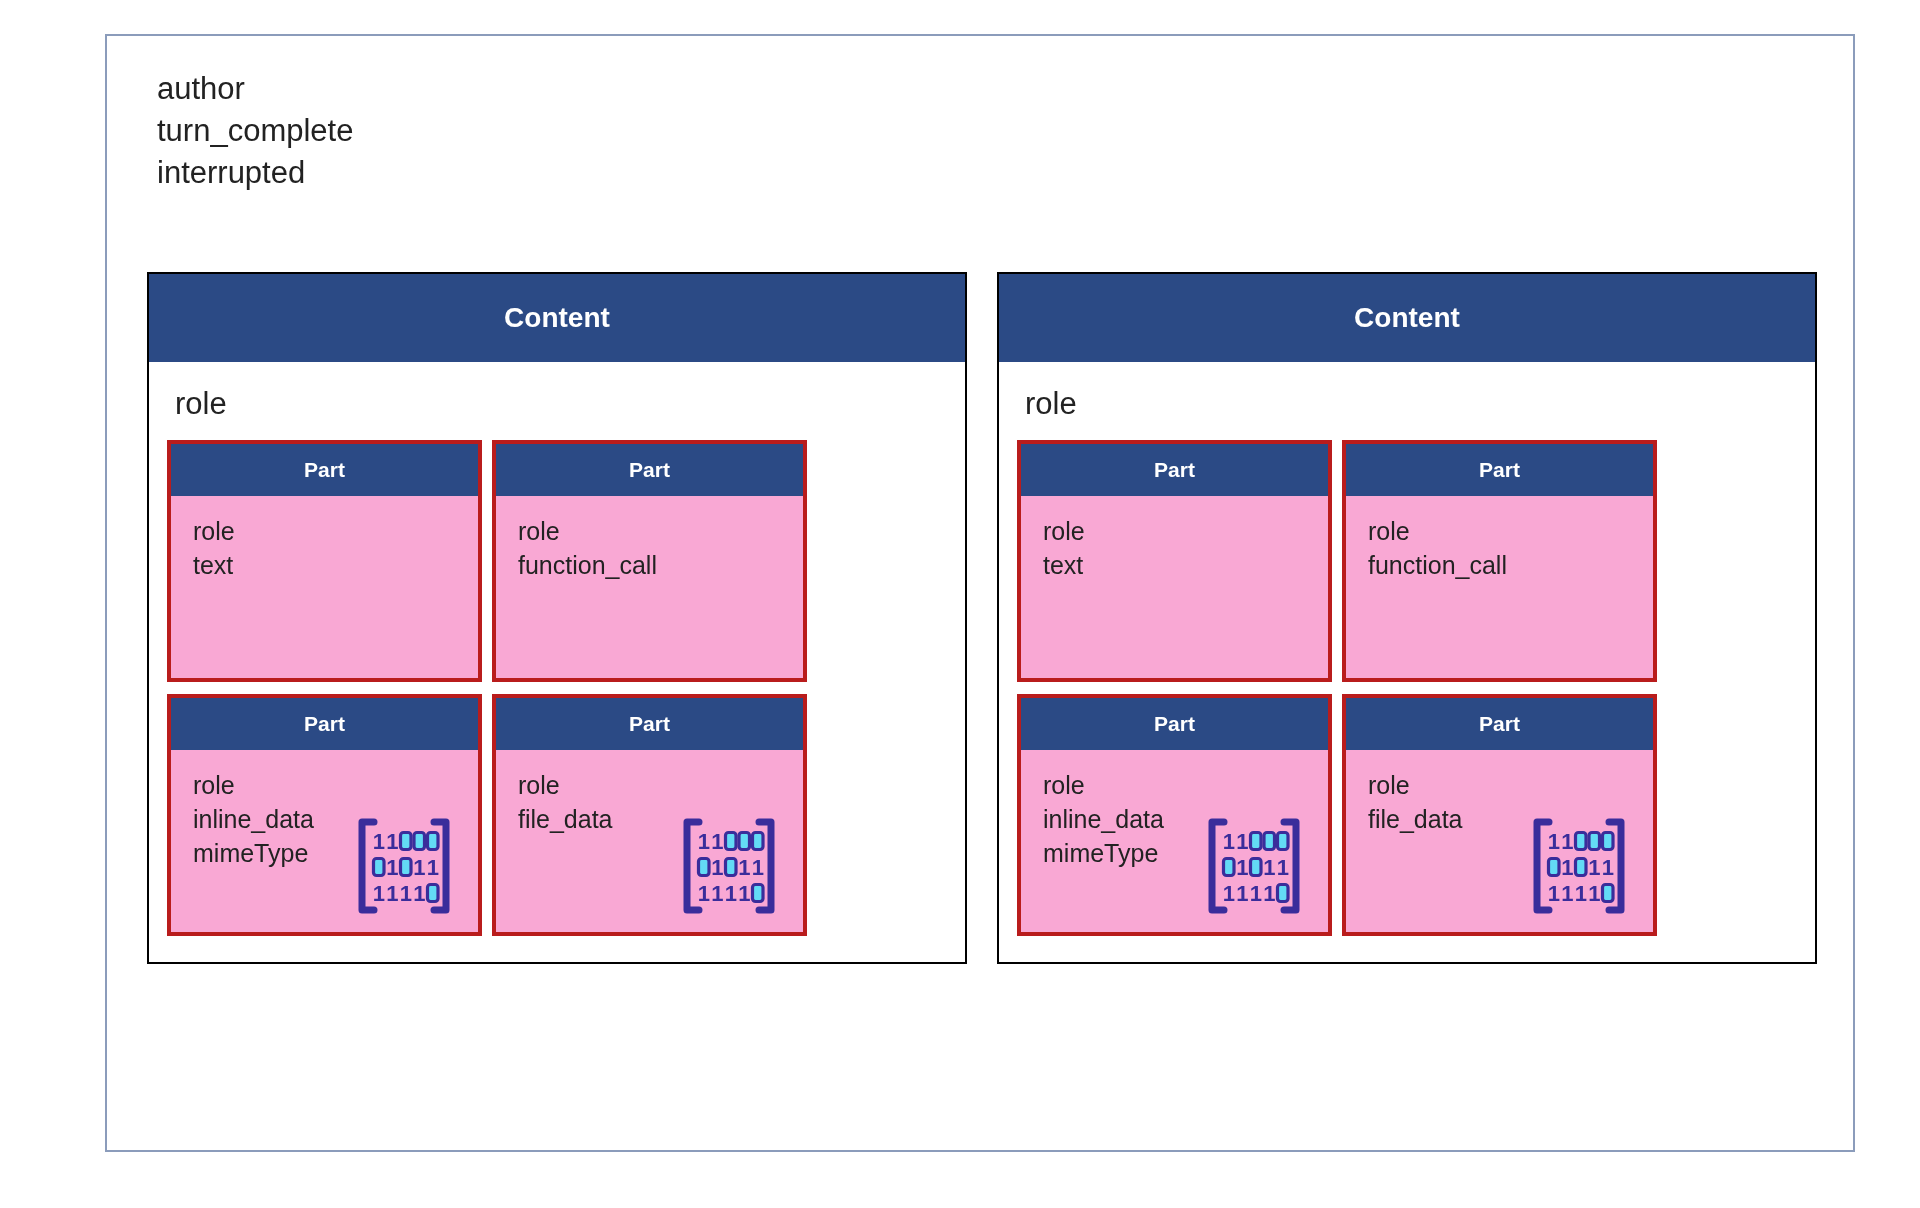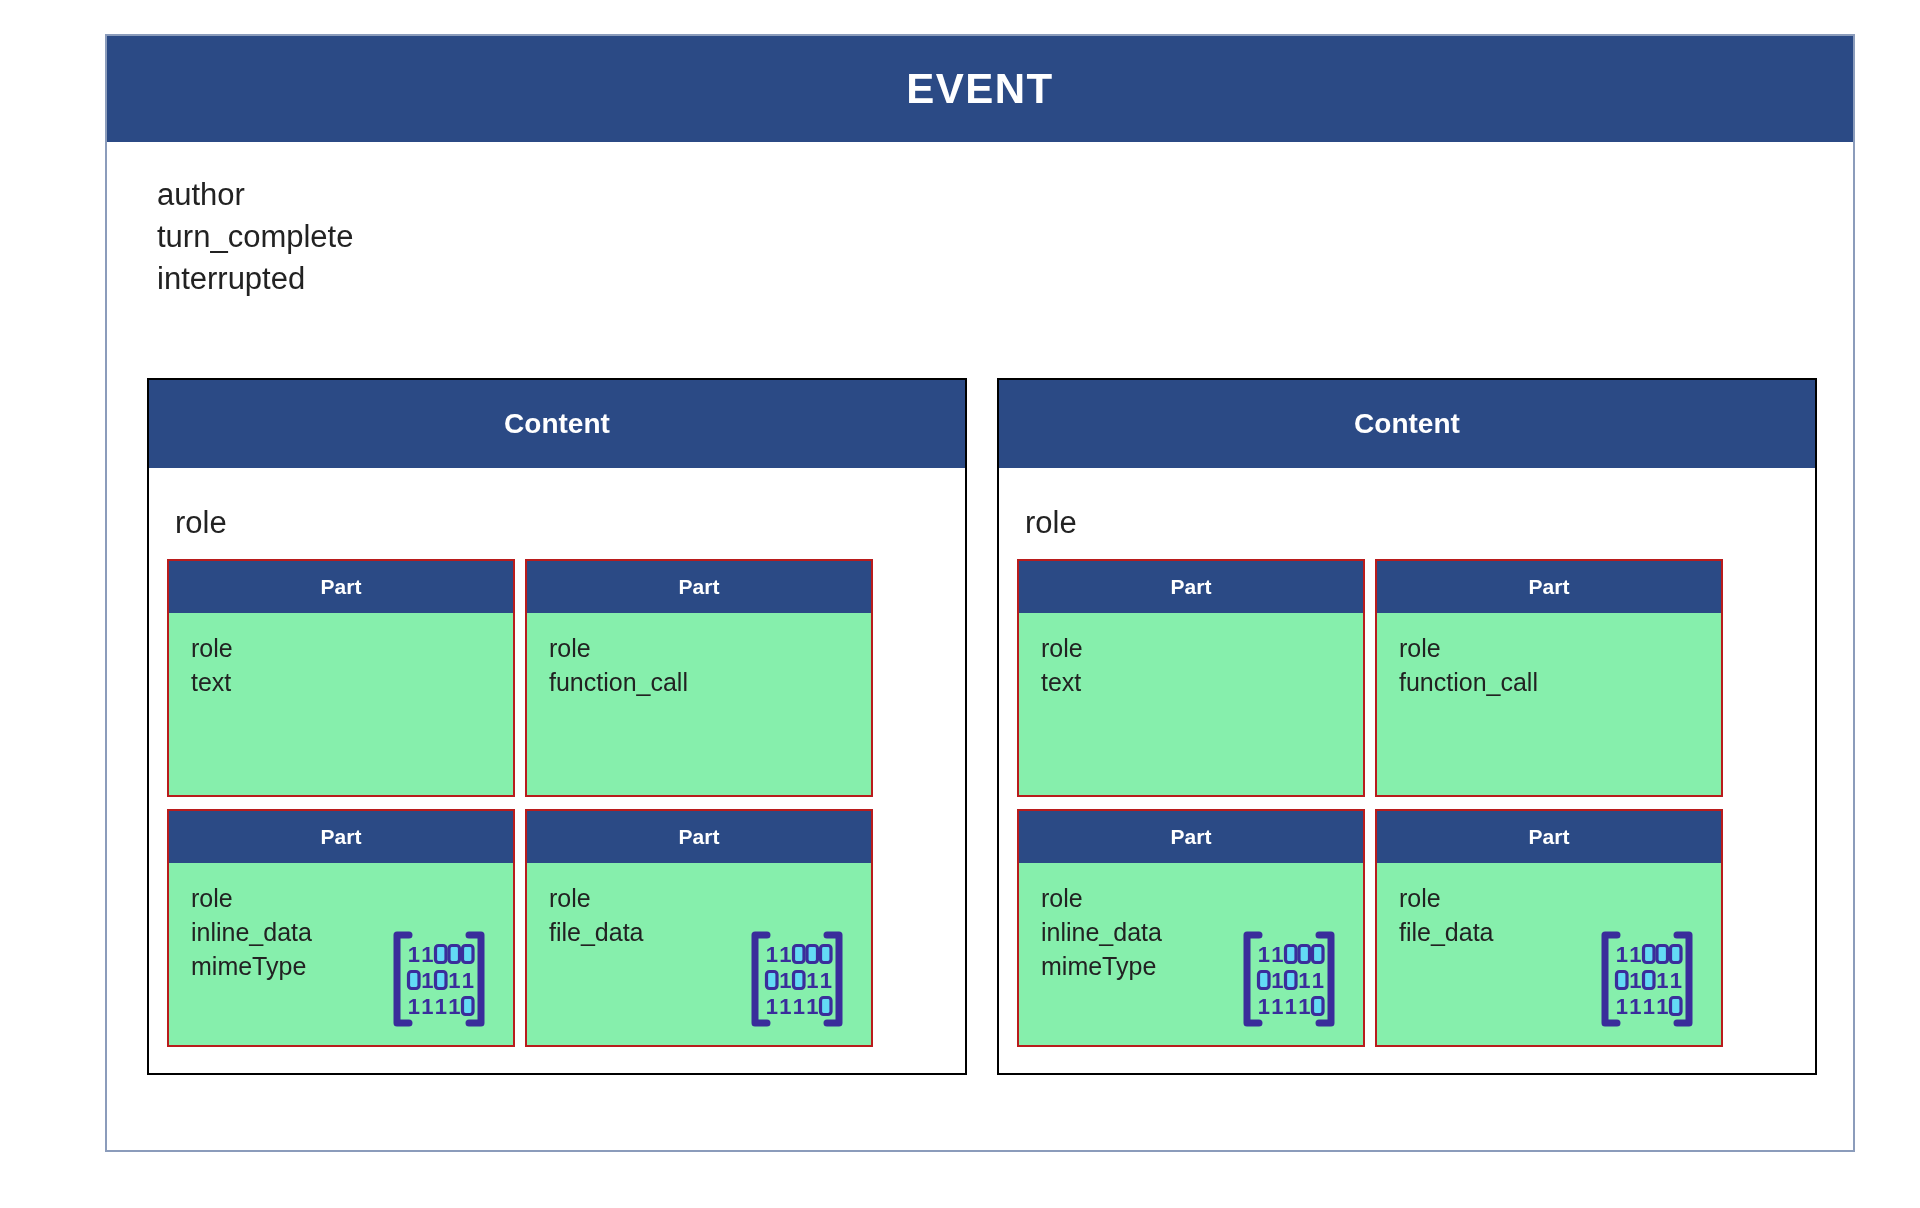--- a/index.html
+++ b/index.html
@@ -92,42 +92,42 @@
   }
 
   .content-title {
     color: #ffffff;
     font-size: 28px;
     font-weight: bold;
     font-family: "Liberation Sans", sans-serif;
   }
 
   .content-body {
-    padding: 13px 0 26px 0;
+    padding: 0 0 26px 0;
   }
 
   .content-role {
     font-size: 31px;
     color: #222222;
     padding: 24px 0 18px 26px;
     font-family: "Liberation Sans", sans-serif;
   }
 
   .parts-grid {
     display: flex;
     flex-wrap: wrap;
     gap: 12px 10px;
     padding: 0 18px;
     box-sizing: border-box;
   }
 
   .part-box {
-    width: 348px;
-    border: 2px solid #b91c1c;
-    background: #86efac;
+    width: 315px;
+    border: 4px solid #b91c1c;
+    background: #f9a8d4;
     box-sizing: border-box;
   }
 
   .part-header {
     height: 52px;
     background: #2b4a85;
     display: flex;
     align-items: center;
     justify-content: center;
   }
@@ -162,23 +162,20 @@
     height: 104px;
   }
 </style>
 </head>
 <body>
 
 <div id="stage">
 
   <div class="event-frame">
 
-    <div class="event-header">
-      <div class="event-title">EVENT</div>
-    </div>
 
     <div class="event-body">
 
       <div class="event-fields">author
 turn_complete
 interrupted</div>
 
       <div class="content-row">
 
       <div class="content-box">

